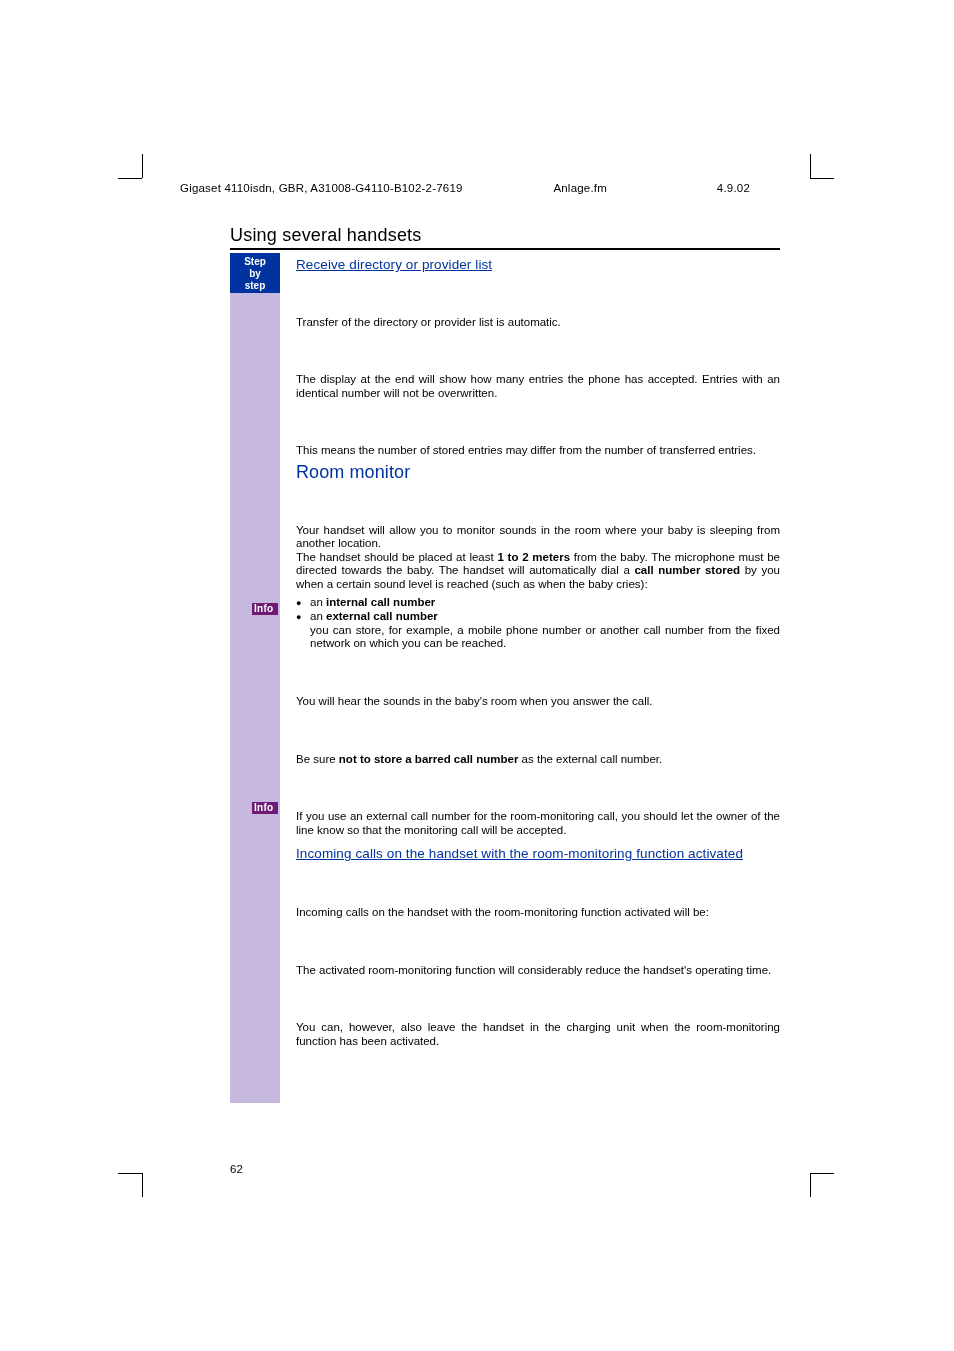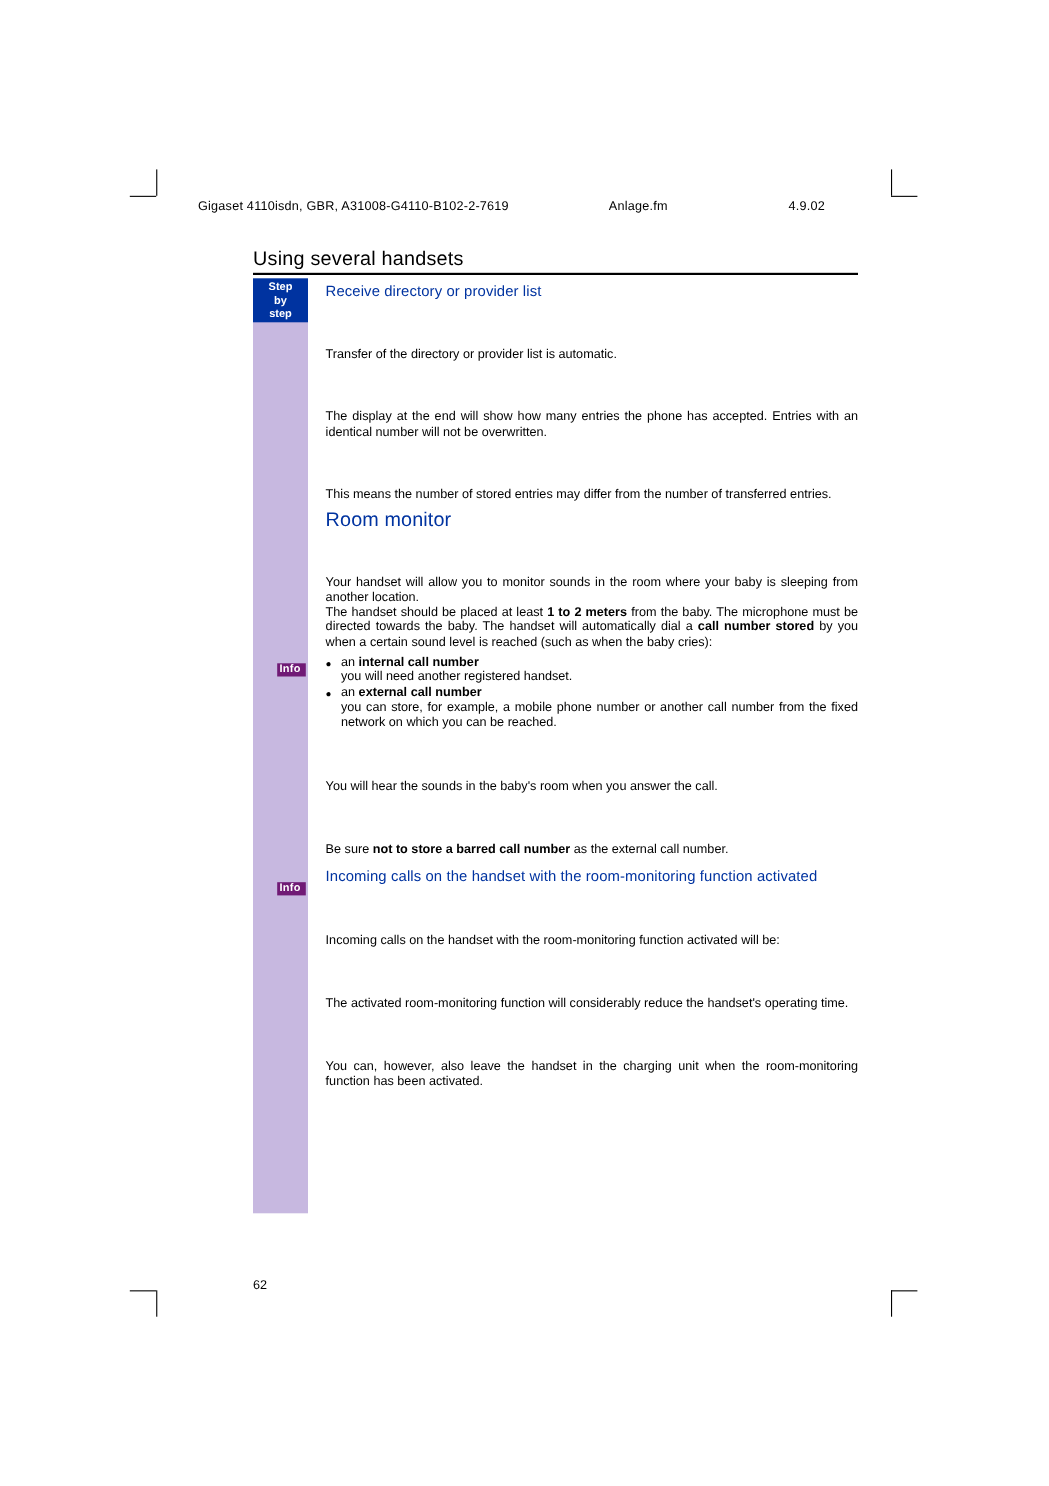--- a/index.html
+++ b/index.html
@@ -17,21 +17,21 @@
 
   .section-title { position: absolute; top: 225px; left: 230px; font-size: 18px; letter-spacing: 0.2px; }
   .rule { position: absolute; top: 248px; left: 230px; width: 550px; height: 1.5px; background: #000; }
 
   .sidebar-blue { position: absolute; top: 253px; left: 230px; width: 50px; height: 52px; background: #0033a0; color: #fff; font-size: 10px; font-weight: bold; text-align: center; line-height: 12px; padding-top: 2.5px; }
   .sidebar-lav { position: absolute; top: 293px; left: 230px; width: 50px; background: #c7b8e0; }
 
   .info-badge { position: absolute; left: 252px; background: #701a75; color: #fff; font-size: 10px; font-weight: bold; padding: 0 2px; line-height: 12px; height: 12px; width: 26px; text-align: left; letter-spacing: 0.3px; }
 
   .content { position: absolute; top: 258px; left: 296px; width: 484px; font-size: 11.5px; line-height: 13.6px; }
-  .content h3 { color: #0033a0; font-weight: normal; font-size: 13.5px; margin-top: 0; margin-bottom: 5px; letter-spacing: 0.1px; }
+  .content h3 { color: #0033a0; font-weight: normal; font-size: 13.5px; margin-top: 0; margin-bottom: 5px; letter-spacing: 0.1px; text-decoration: underline; }
   .content h2 { color: #0033a0; font-weight: normal; font-size: 18px; margin-top: 0; margin-bottom: 6px; letter-spacing: 0.1px; }
   .content p { margin-bottom: 8px; text-align: justify; margin-top: 44px; }
   .content p.tight { margin-bottom: 4px; }
   .content ul { list-style: none; padding-left: 0; margin-bottom: 6px; }
   .content ul li { position: relative; padding-left: 14px; margin-bottom: 1px; text-align: justify; }
   .content ul li::before { content: "●"; position: absolute; left: 0; top: 0; font-size: 9px; line-height: 14px; }
   .content ul li .sub { display: block; padding-left: 0; }
   b { font-weight: bold; }
 
   .page-num { position: absolute; left: 230px; bottom: 176px; font-size: 11.5px; }
@@ -77,31 +77,31 @@
     <p>This means the number of stored entries may differ from the number of transferred entries.</p>
 
     <h2>Room monitor</h2>
     <p class="tight">
       <span>Your handset will allow you to monitor sounds in the room where your baby is sleeping from another location.</span><br>
       <span>The handset should be placed at least </span><b>1 to 2 meters</b><span> from the baby. The microphone must be directed towards the baby. The handset will automatically dial a </span><b>call number stored</b><span> by you when a certain sound level is reached (such as when the baby cries):</span>
     </p>
     <ul>
       <li>
         an <b>internal call number</b>
-        <span class="sub">you will need another registered handset.</span>
       </li>
       <li>
         an <b>external call number</b>
         <span class="sub">you can store, for example, a mobile phone number or another call number from the fixed network on which you can be reached.</span>
       </li>
     </ul>
     <p class="tight">You will hear the sounds in the baby's room when you answer the call.</p>
     <p>
       <span>Be sure </span><b>not to store a barred call number</b><span> as the external call number.</span>
     </p>
+    <p>If you use an external call number for the room-monitoring call, you should let the owner of the line know so that the monitoring call will be accepted.</p>
 
     <h3 style="margin-top:4px; line-height:17px;">Incoming calls on the handset with the room-monitoring function activated</h3>
     <p class="tight">Incoming calls on the handset with the room-monitoring function activated will be:</p>
     <p>The activated room-monitoring function will considerably reduce the handset's operating time.</p>
     <p>You can, however, also leave the handset in the charging unit when the room-monitoring function has been activated.</p>
   </div>
 
   <div class="page-num">62</div>
 </div>
 

